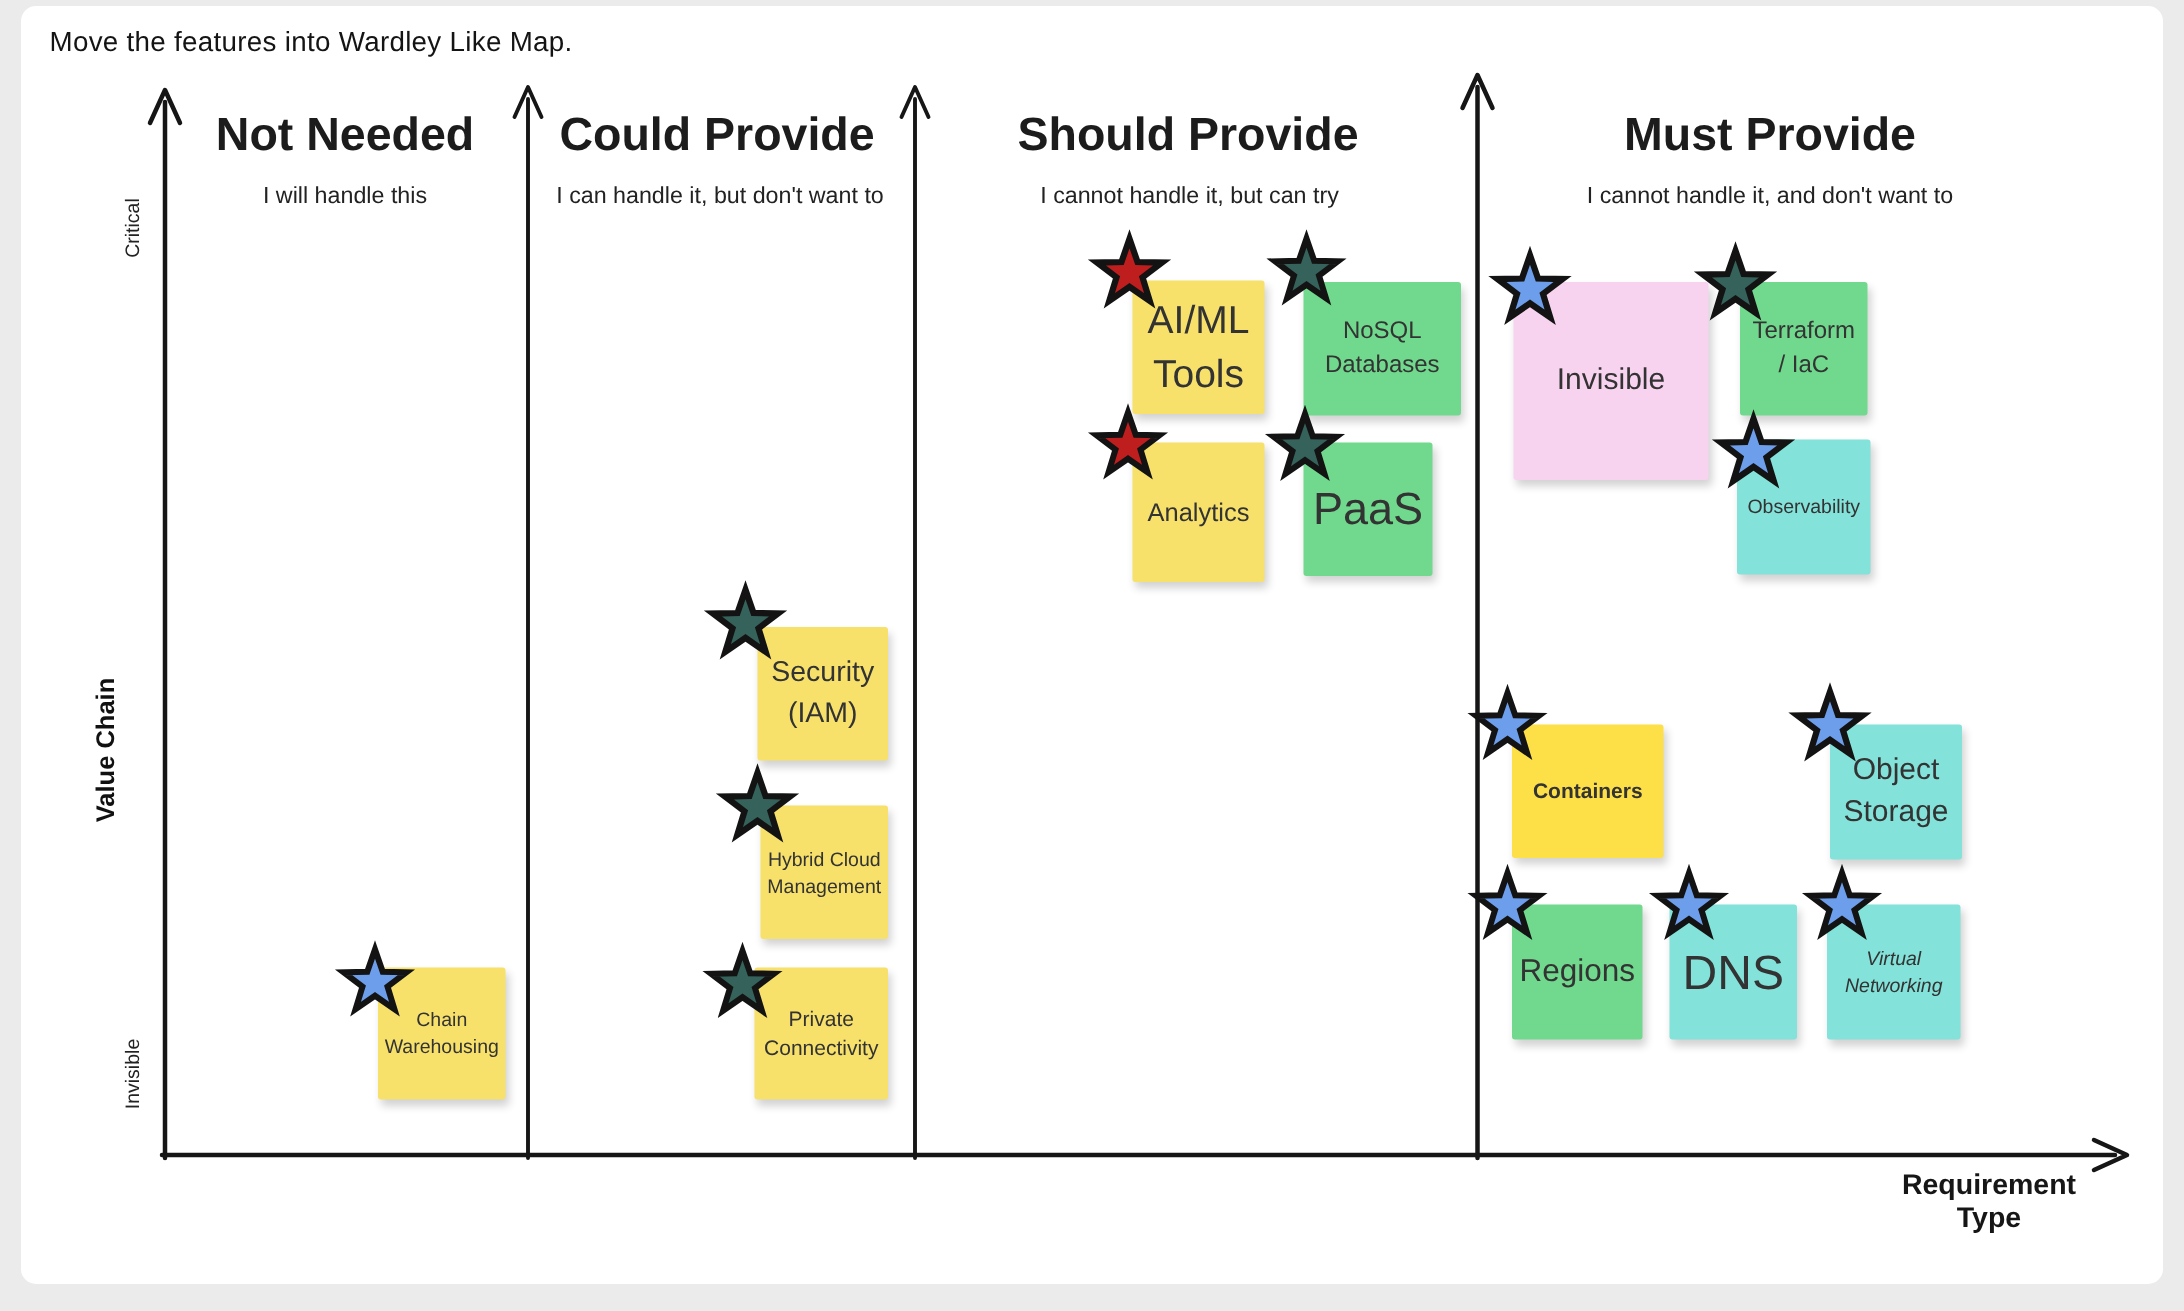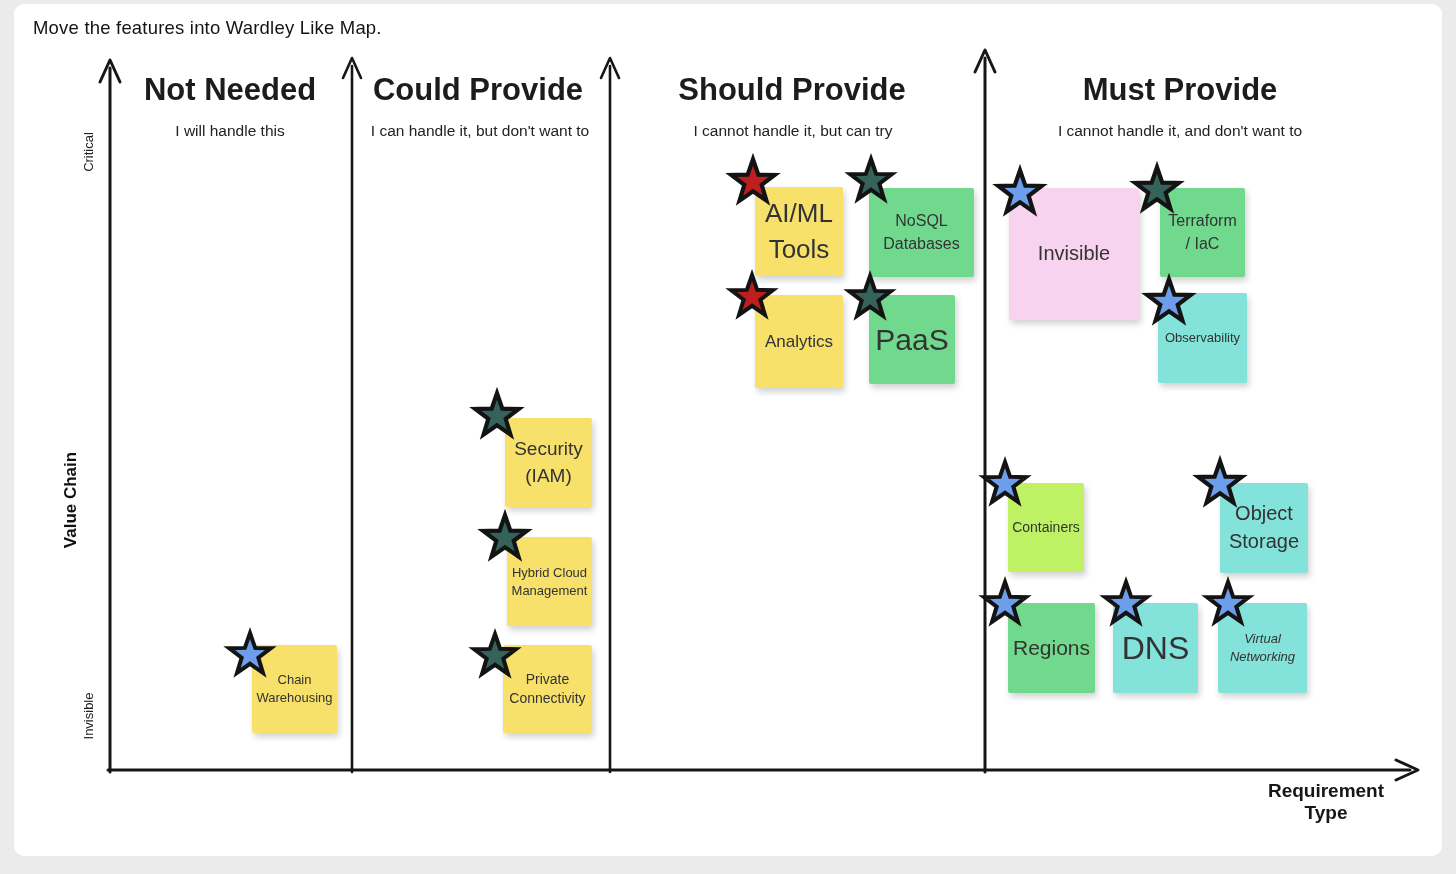--- a/index.html
+++ b/index.html
@@ -168,21 +168,21 @@
       </svg>
     </div>
     <div class="note" style="left: 1158px; top: 293px; width: 89px; height: 90px; background: rgb(131, 226, 217); font-size: 13px;">
       <span>Observability</span>
     </div>
     <div class="star" style="left: 1143px; top: 274px; width: 52px; height: 52px;">
       <svg viewBox="0 0 100 100" xmlns="http://www.w3.org/2000/svg">
         <polygon points="50,10 60.3,39.8 91.8,40.4 66.7,59.4 75.9,89.6 50,71.6 24.1,89.6 33.3,59.4 8.2,40.4 39.7,39.8" fill="#6D9EEB" stroke="#131313" stroke-width="8" stroke-linejoin="miter"></polygon>
       </svg>
     </div>
-    <div class="note" style="left: 1008px; top: 483px; width: 76px; height: 89px; background: #bef264; font-size: 14px;">
+    <div class="note" style="left: 1008px; top: 483px; width: 101px; height: 89px; background: #fde047; font-size: 14px; font-weight: bold;">
       <span>Containers</span>
     </div>
     <div class="star" style="left: 980px; top: 457px; width: 50px; height: 50px;">
       <svg viewBox="0 0 100 100" xmlns="http://www.w3.org/2000/svg">
         <polygon points="50,10 60.3,39.8 91.8,40.4 66.7,59.4 75.9,89.6 50,71.6 24.1,89.6 33.3,59.4 8.2,40.4 39.7,39.8" fill="#6D9EEB" stroke="#131313" stroke-width="8" stroke-linejoin="miter"></polygon>
       </svg>
     </div>
     <div class="note" style="left: 1220px; top: 483px; width: 88px; height: 90px; background: rgb(131, 226, 217); font-size: 20px;">
       <span>Object Storage</span>
     </div>

